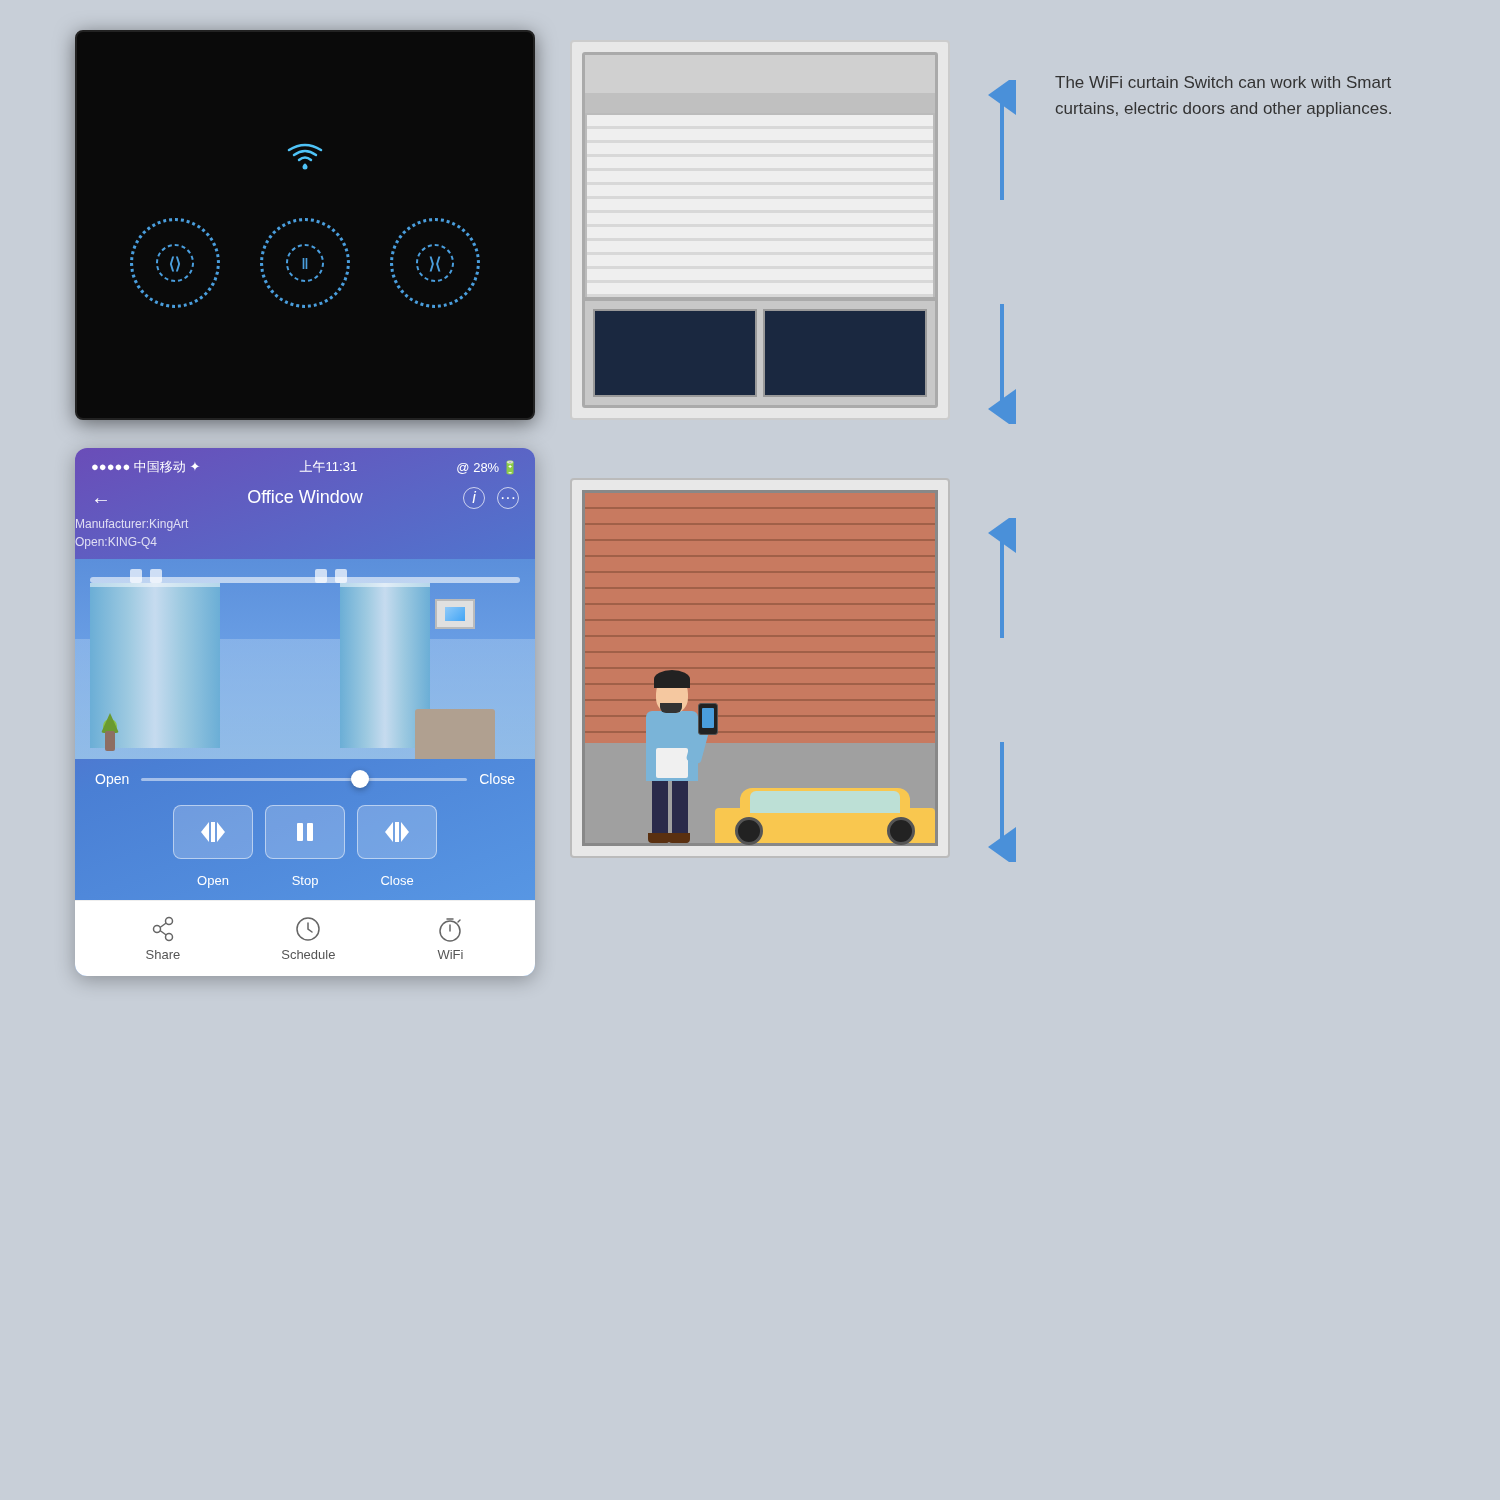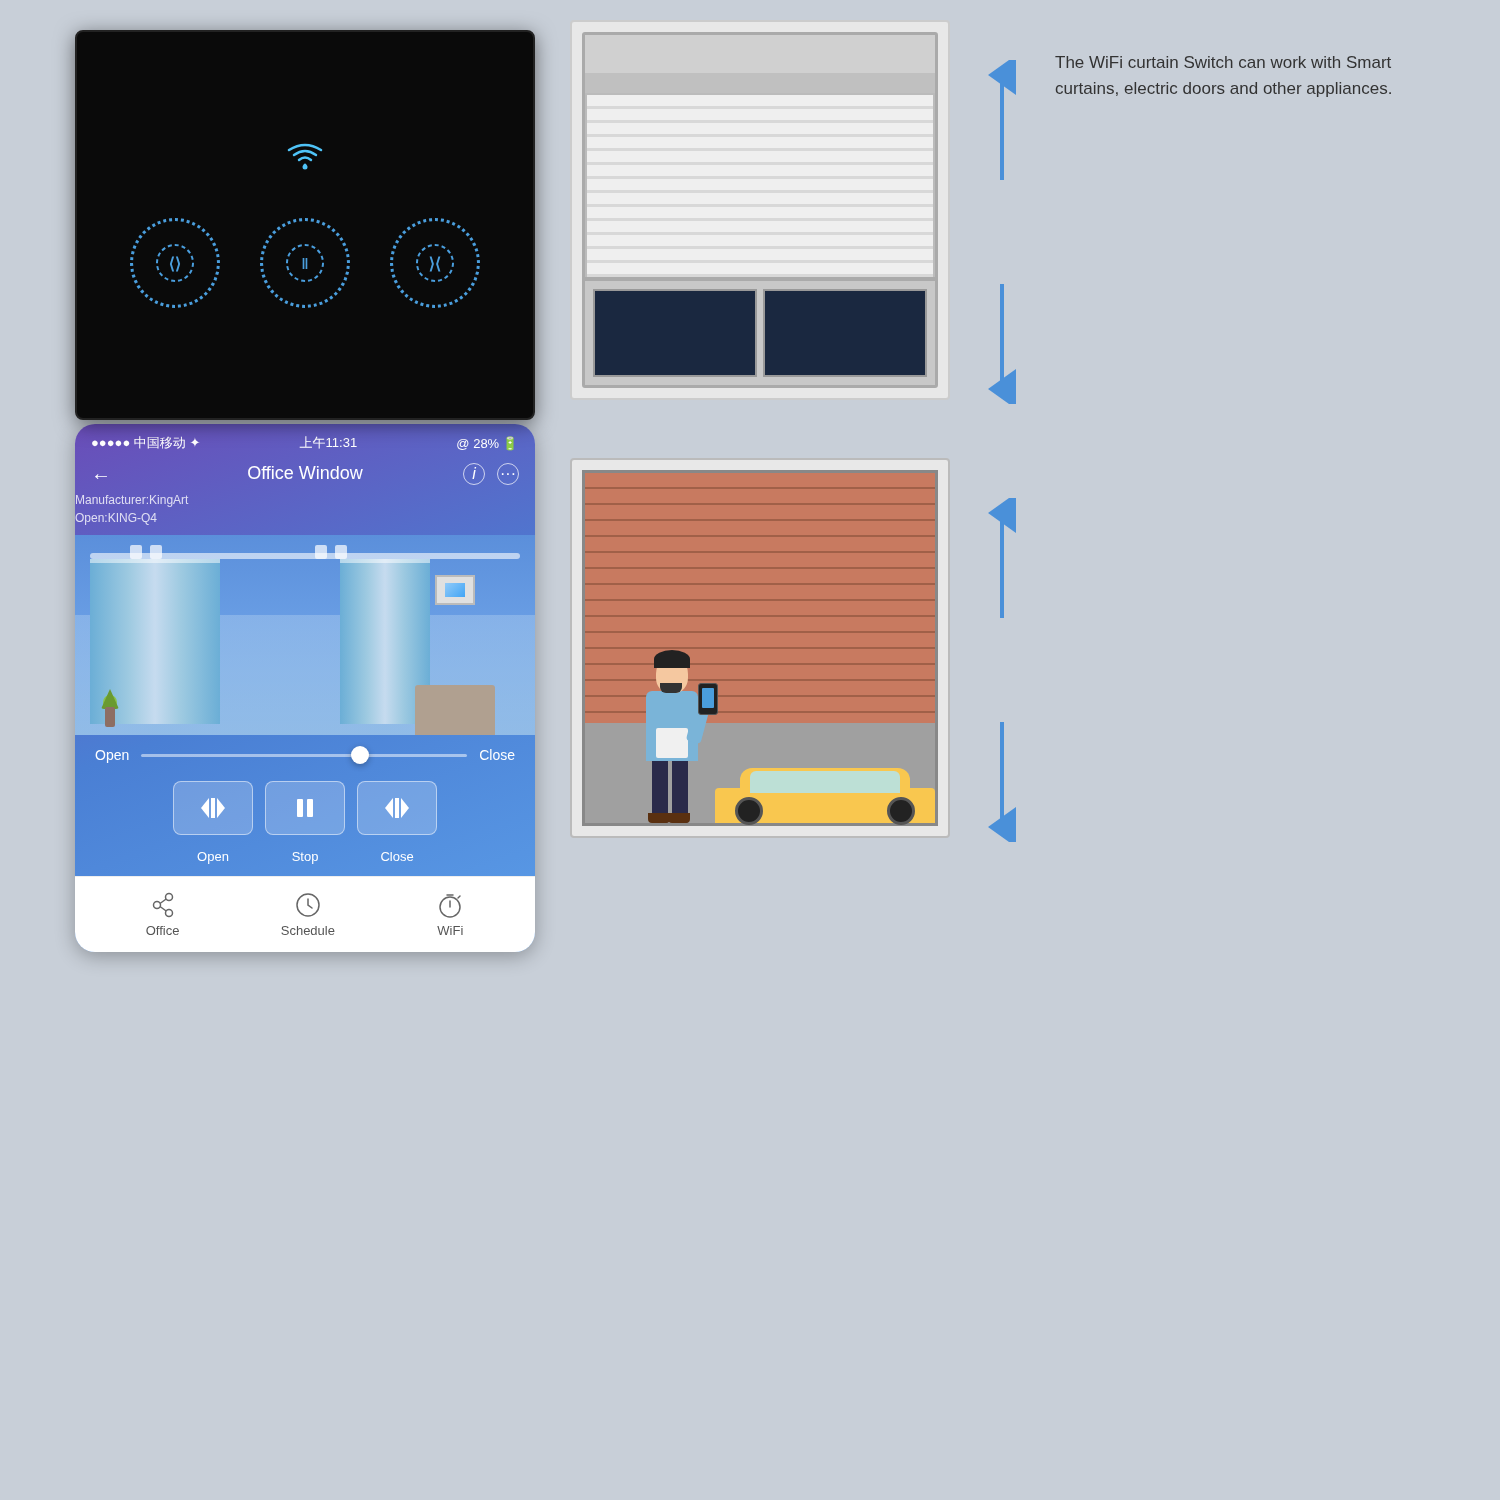--- a/index.html
+++ b/index.html
@@ -57,22 +57,22 @@
       justify-content: center;
       color: #4a9edd;
       font-size: 22px;
       background: transparent;
     }
 
     
     .phone-app {
       width: 460px;
       background: linear-gradient(160deg, #6a4db8 0%, #4a7fd4 50%, #5b9de8 100%);
-      border-radius: 20px;
-      margin-top: 4px;
+      border-radius: 12px;
+      margin-top: 28px;
       overflow: hidden;
       box-shadow: 0 4px 20px rgba(0,0,0,0.3);
       padding-bottom: 0;
     }
 
     .phone-status-bar {
       display: flex;
       justify-content: space-between;
       align-items: center;
       padding: 10px 16px 6px;
@@ -208,21 +208,21 @@
       gap: 4px;
       color: #555;
       font-size: 13px;
       cursor: pointer;
     }
 
     
     .right-panel {
       position: absolute;
       left: 570px;
-      top: 20px;
+      top: 40px;
       width: 870px;
     }
 
     
     .window-section {
       display: flex;
       align-items: flex-start;
       gap: 30px;
       margin-bottom: 50px;
     }
@@ -409,21 +409,21 @@
 
     <div class="phone-bottom-bar">
       <div class="bottom-tab">
         <svg width="28" height="28" viewBox="0 0 28 28" fill="none">
           <circle cx="20" cy="6" r="3.5" stroke="#666" stroke-width="1.5"></circle>
           <circle cx="8" cy="14" r="3.5" stroke="#666" stroke-width="1.5"></circle>
           <circle cx="20" cy="22" r="3.5" stroke="#666" stroke-width="1.5"></circle>
           <line x1="11" y1="12.5" x2="17.2" y2="8" stroke="#666" stroke-width="1.5"></line>
           <line x1="11" y1="15.5" x2="17.2" y2="20" stroke="#666" stroke-width="1.5"></line>
         </svg>
-        <span>Office</span>
+        <span>Share</span>
       </div>
       <div class="bottom-tab">
         <svg width="28" height="28" viewBox="0 0 28 28" fill="none">
           <circle cx="14" cy="14" r="11" stroke="#666" stroke-width="1.5"></circle>
           <path d="M14 8 L14 14 L18 17" stroke="#666" stroke-width="1.5" stroke-linecap="round"></path>
         </svg>
         <span>Schedule</span>
       </div>
       <div class="bottom-tab">
         <svg width="28" height="28" viewBox="0 0 28 28" fill="none">

